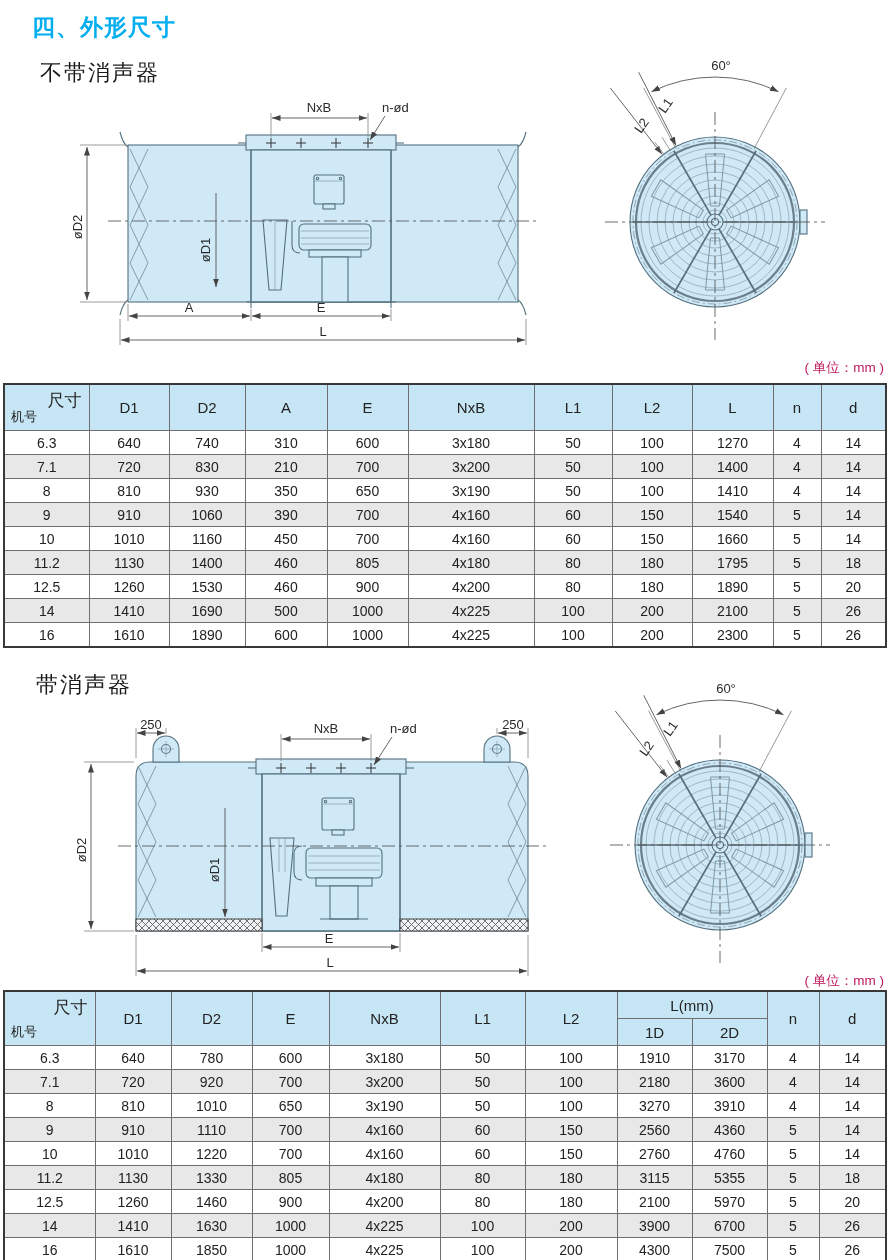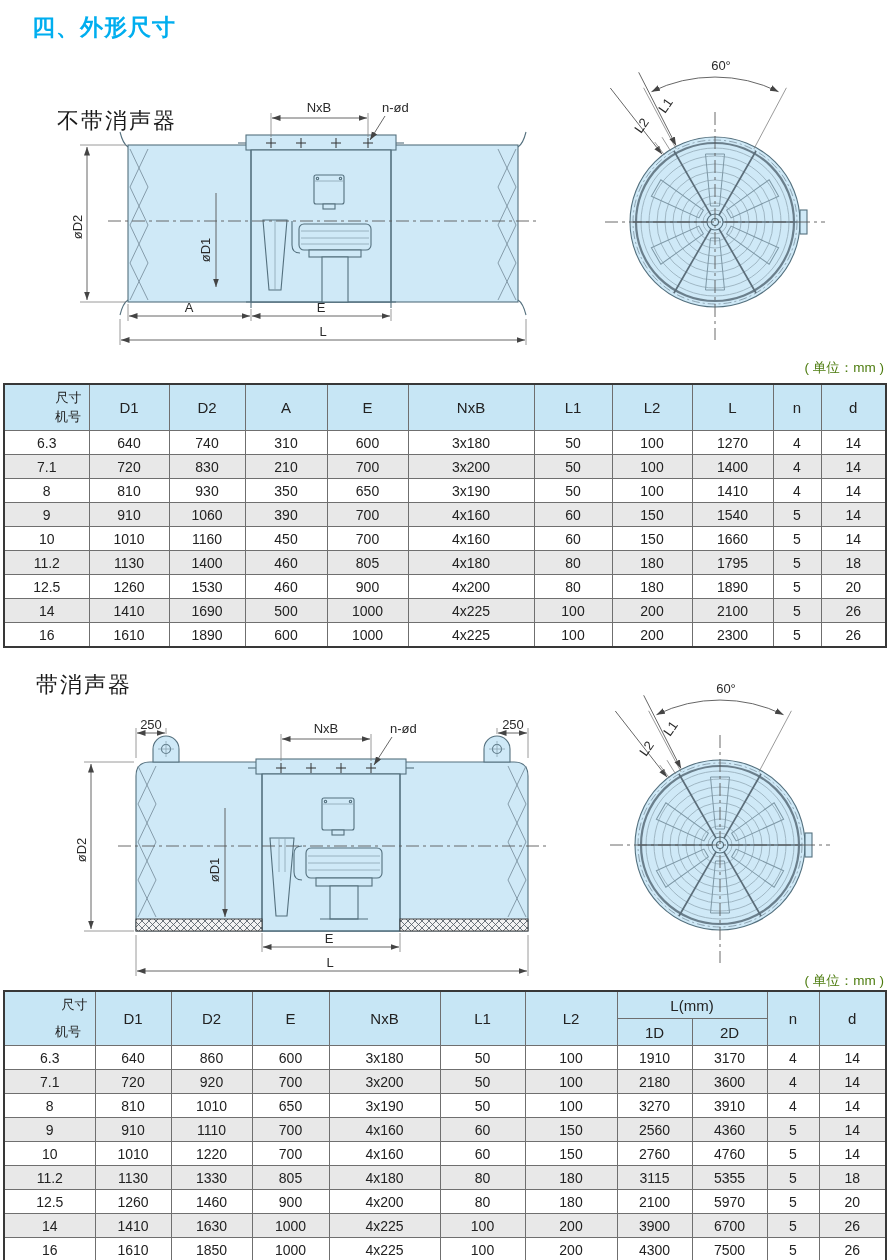--- a/index.html
+++ b/index.html
@@ -1,41 +1,41 @@
 <!DOCTYPE html>
 <html><head>
 <meta charset="utf-8">
 <style>
   html,body{margin:0;padding:0;background:#fff;}
   #page{position:relative;width:890px;height:1260px;background:#ffffff;overflow:hidden;
         font-family:"Liberation Sans",sans-serif;color:#222;}
   .abs{position:absolute;}
   #title{left:8px;top:12px;font-size:23px;font-weight:bold;color:#00aeef;letter-spacing:1px;margin-left:24px;}
   .sec-heading{font-size:22px;font-weight:500;color:#1a1a1a;letter-spacing:2px;}
-  #h1{left:57px;top:58px;margin-top:48px;}
+  #h1{left:40px;top:58px;}
   #h2{left:36px;top:670px;}
-  .unit-note{width:284px;text-align:right;font-size:13.5px;color:#4d7c0f;}
+  .unit-note{width:284px;text-align:right;font-size:13.5px;color:#be185d;}
   #unit1{left:600px;top:359px;}
   #unit2{left:600px;top:972px;}
   
   table.dims{border-collapse:collapse;table-layout:fixed;width:884px;border:2px solid #383838;}
   table.dims th,table.dims td{border:1px solid #6f6f6f;text-align:center;vertical-align:middle;
       padding:0;font-weight:400;}
   table.dims th{background:#c7e6f5;font-size:15px;color:#222;}
   table.dims td{font-size:14px;color:#222;height:23px;background:#fff;}
   table.dims tbody tr:nth-child(even) td{background:#e8e8e8;}
   #table1{left:3px;top:383px;}
   #table2{left:3px;top:990px;}
   #table1 thead th{height:45px;}
   #table2 thead tr th{height:26px;}
   th.diag{position:relative;background-image:linear-gradient(to bottom right,
       transparent calc(50% - 0.6px), #6f6f6f calc(50% - 0.6px),
       #6f6f6f calc(50% + 0.6px), transparent calc(50% + 0.6px));}
-  th.diag .ct{position:absolute;top:4px;right:7px;font-size:13px;}
-  th.diag .cb{position:absolute;bottom:4px;left:6px;font-size:13px;margin-left:44px;}
+  th.diag .ct{position:absolute;top:4px;right:7px;font-size:17px;}
+  th.diag .cb{position:absolute;bottom:4px;left:6px;font-size:13px;}
   
   svg{overflow:visible;}
   svg text{font-size:13px;fill:#2a2a2a;font-family:"Liberation Sans",sans-serif;}
   .part{fill:#cfe9f7;stroke:#54707e;stroke-width:1.1;}
   .o{fill:none;stroke:#54707e;stroke-width:1.1;}
   .thin{fill:none;stroke:#8aa3b2;stroke-width:0.8;}
   .dim{fill:none;stroke:#555;stroke-width:0.9;}
   .ext{fill:none;stroke:#808080;stroke-width:0.8;}
   .cl{fill:none;stroke:#5a5a5a;stroke-width:0.9;stroke-dasharray:13 4 3 4;}
   .lat{stroke:#7d93a1;stroke-width:0.9;}
@@ -562,21 +562,21 @@
       </tr>
       <tr>
         <th>1D</th>
         <th>2D</th>
       </tr>
     </thead>
     <tbody>
         <tr>
           <td>6.3</td>
           <td>640</td>
-          <td>860</td>
+          <td>780</td>
           <td>600</td>
           <td>3x180</td>
           <td>50</td>
           <td>100</td>
           <td>1910</td>
           <td>3170</td>
           <td>4</td>
           <td>14</td>
         </tr>
         <tr>

